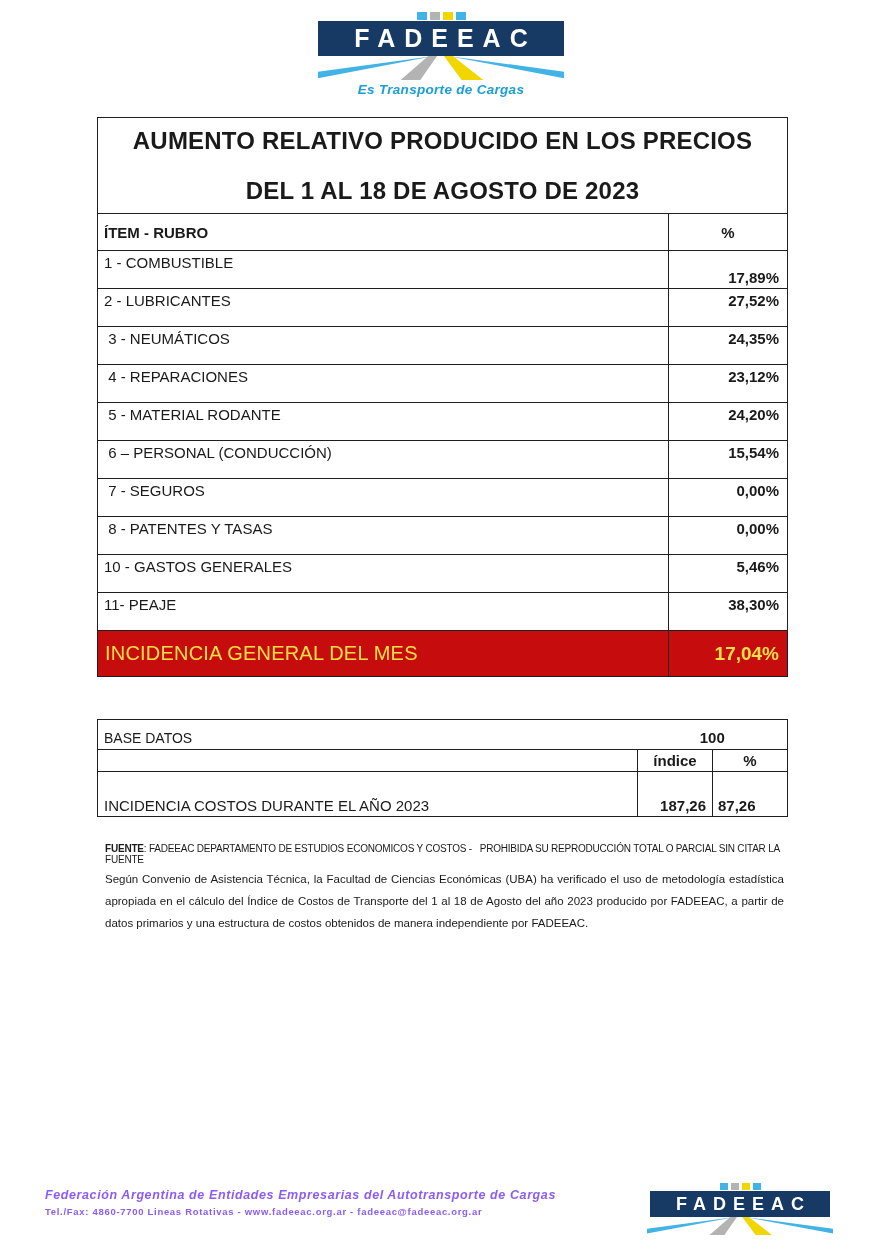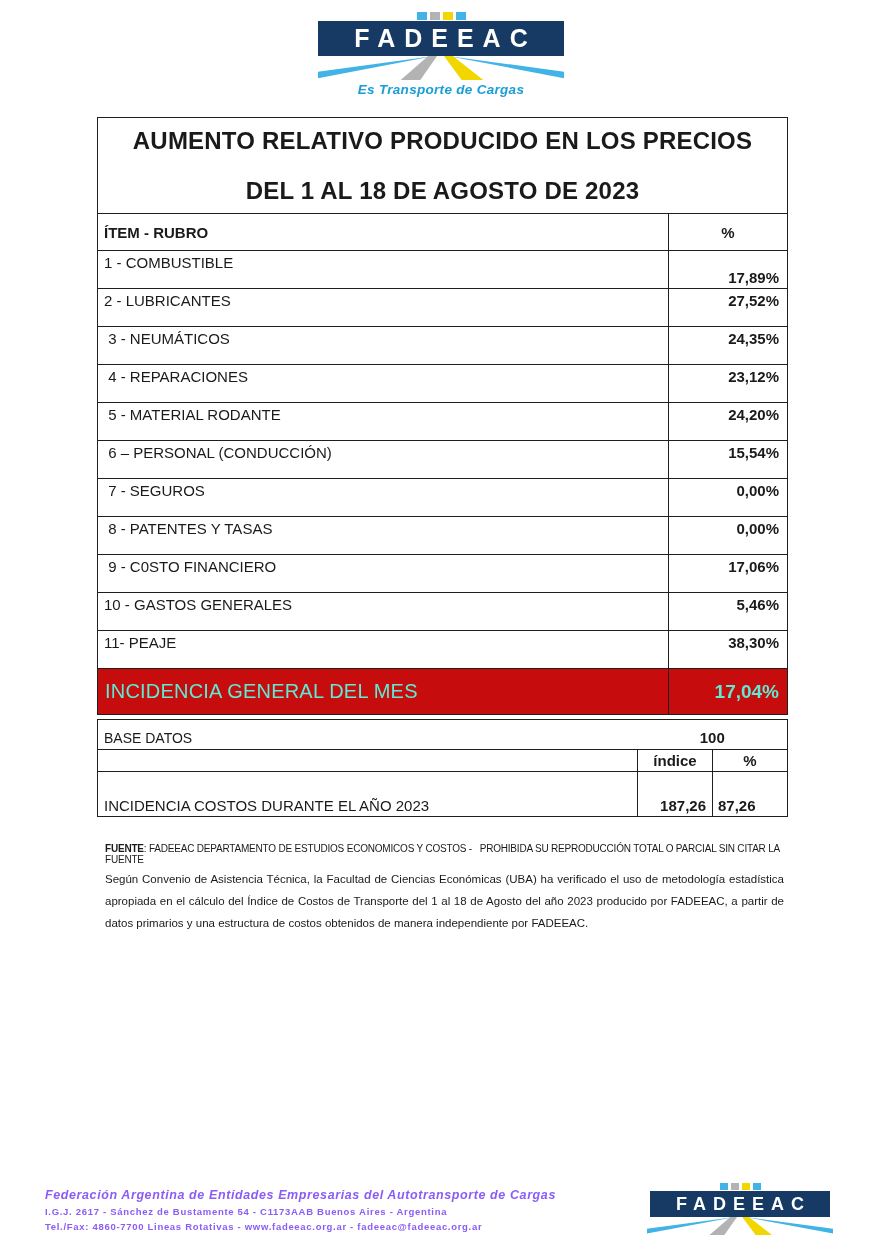--- a/index.html
+++ b/index.html
@@ -43,21 +43,21 @@
   .cost-table td{border:1.5px solid #1f1f1f;}
   .col-item{width:571px;} .col-pct{width:119px;}
   .title-cell{height:96px; text-align:center; vertical-align:middle;}
   .title-line{font-weight:bold; font-size:24px; letter-spacing:0.2px;}
   .title-line + .title-line{margin-top:22px;}
   .head-label{height:37px; font-weight:bold; font-size:15px; padding-left:6px; vertical-align:middle; white-space:pre;}
   .head-pct{font-weight:bold; font-size:15px; text-align:center; vertical-align:middle;}
   .cell-label{height:38px; font-size:15px; padding:3px 4px 0 6px; vertical-align:top; white-space:pre;}
   .cell-value{font-weight:bold; font-size:15px; text-align:right; padding:3px 8px 0 0; vertical-align:top;}
   .cell-value.v-bottom{vertical-align:bottom; padding:0 8px 2px 0;margin-left:24px;}
-  .summary-row td{background:var(--red); color:#5eead4; height:46px; vertical-align:middle; border-color:#1f1f1f;}
+  .summary-row td{background:var(--red); color:#fde047; height:46px; vertical-align:middle; border-color:#1f1f1f;}
   .summary-label{font-size:20px; padding-left:7px; letter-spacing:0.2px;}
   .summary-value{font-size:19px; font-weight:bold; text-align:right; padding-right:8px;}
   
   .base-table{
     position:absolute; left:97px; top:719px; width:690px;
     border-collapse:collapse; table-layout:fixed;
   }
   .base-table td{border:1.5px solid #1f1f1f;}
   .b-col1{width:540px;} .b-col2{width:75px;} .b-col3{width:75px;}
   .base-label{height:30px; font-size:14px; padding-left:6px; vertical-align:bottom; padding-bottom:3px; border-right:none !important;}
@@ -147,24 +147,20 @@
         </tr>
         <tr>
           <td class="cell-label"> 7 - SEGUROS</td>
           <td class="cell-value">0,00%</td>
         </tr>
         <tr>
           <td class="cell-label"> 8 - PATENTES Y TASAS</td>
           <td class="cell-value">0,00%</td>
         </tr>
         <tr>
-          <td class="cell-label"> 9 - C0STO FINANCIERO</td>
-          <td class="cell-value">17,06%</td>
-        </tr>
-        <tr>
           <td class="cell-label">10 - GASTOS GENERALES</td>
           <td class="cell-value">5,46%</td>
         </tr>
         <tr>
           <td class="cell-label">11- PEAJE</td>
           <td class="cell-value">38,30%</td>
         </tr>
         <tr class="summary-row">
         <td class="summary-label">INCIDENCIA GENERAL DEL MES</td>
         <td class="summary-value">17,04%</td>
@@ -195,21 +191,20 @@
       </tr>
     </tbody>
   </table>
 
   <div class="fuente"><b>FUENTE</b><span>: FADEEAC DEPARTAMENTO DE ESTUDIOS ECONOMICOS Y COSTOS -   PROHIBIDA SU REPRODUCCIÓN TOTAL O PARCIAL SIN CITAR LA FUENTE</span></div>
 
   <div class="note-par">Según Convenio de Asistencia Técnica, la Facultad de Ciencias Económicas (UBA) ha verificado el uso de metodología estadística apropiada en el cálculo del Índice de Costos de Transporte del 1 al 18 de Agosto del año 2023 producido por FADEEAC, a partir de datos primarios y una estructura de costos obtenidos de manera independiente por FADEEAC.</div>
 
   <div class="footer-text">
     <div class="footer-line1">Federación Argentina de Entidades Empresarias del Autotransporte de Cargas</div>
-    <div class="footer-line2">I.G.J. 2617 - Sánchez de Bustamente 54 - C1173AAB Buenos Aires - Argentina</div>
     <div class="footer-line3">Tel./Fax: 4860-7700 Lineas Rotativas - www.fadeeac.org.ar - fadeeac@fadeeac.org.ar</div>
   </div>
 
   <div class="logo logo-footer">
     <div class="logo-bars">
       <span class="bar-c"></span>
         <span class="bar-g"></span>
         <span class="bar-y"></span>
         <span class="bar-c"></span>
     </div>

